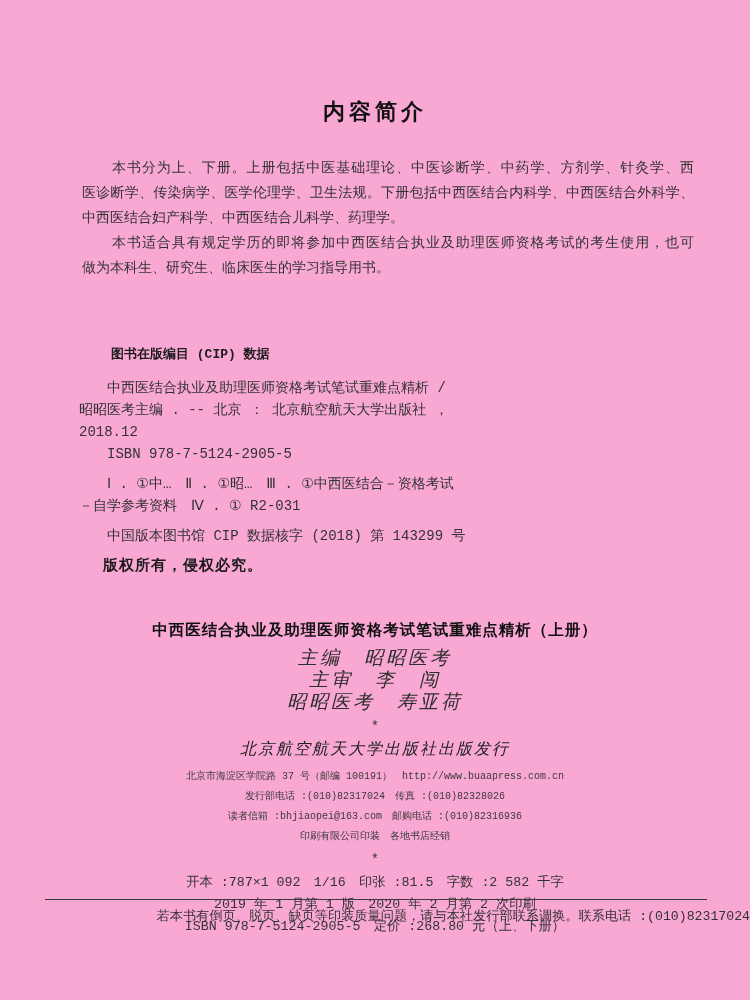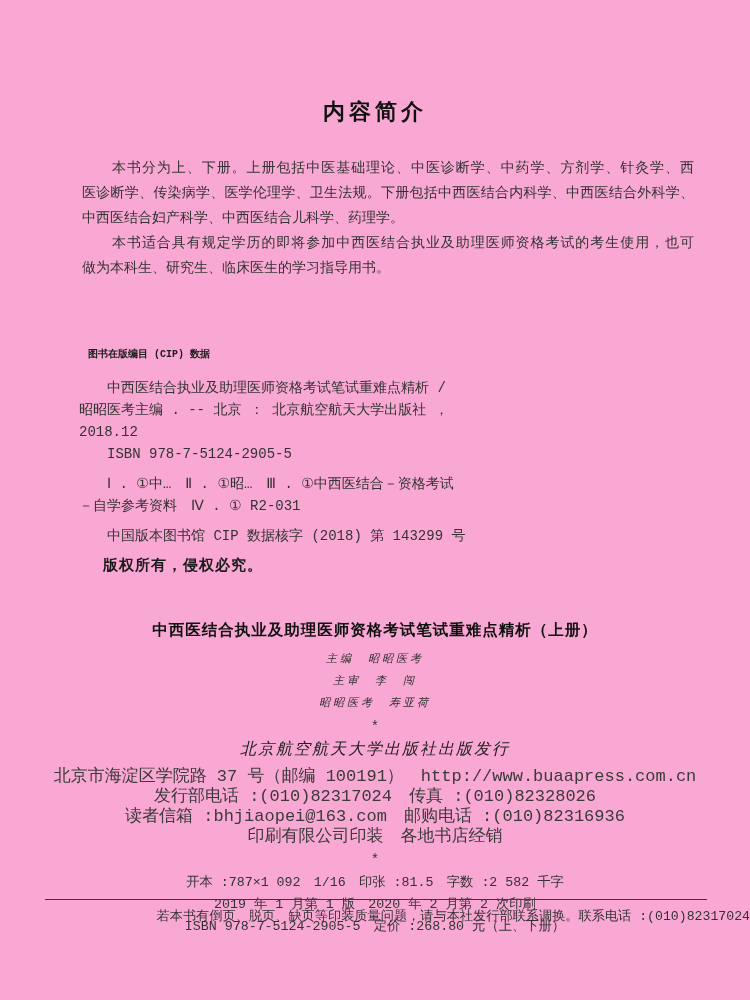--- a/index.html
+++ b/index.html
@@ -42,23 +42,23 @@
     position: absolute;
     top: 344px; left: 79px;
     width: 560px;
     font-size: 14px;
     line-height: 22px;
     color: #333;
   }
   .cip-heading {
     font-weight: bold;
     color: #1c1c1c;
-    margin-left: 9px;
+    margin-left: 32px;
     margin-bottom: 11px;
-    font-size: 10px;
+    font-size: 13px;
   }
   .cip .ind { margin-left: 28px; }
   .cip .gap-before { margin-top: 8px; }
 
   
   .copyright {
     position: absolute;
     top: 556px; left: 103px;
     font-size: 15px;
     font-weight: bold;
@@ -74,42 +74,42 @@
   }
   .colophon > div { white-space: nowrap; }
   .book-title {
     font-size: 15.5px;
     font-weight: bold;
     color: #111;
     letter-spacing: 1px;
     margin-bottom: 7px;
   }
   .credit {
-    font-size: 11px;
+    font-size: 19px;
     font-style: italic;
     letter-spacing: 3px;
     line-height: 22px;
     color: #2e2e2e;
   }
   .star {
     font-size: 14px;
     line-height: 20px;
     margin-top: 3px;
     margin-bottom: 2px;
     color: #333;
   }
   .publisher {
     font-size: 16px;
     font-style: italic;
     letter-spacing: 2px;
     color: #222;
     margin-bottom: 7px;
   }
   .info-line {
-    font-size: 17px;
+    font-size: 10px;
     line-height: 20px;
     color: #3a3a3a;
   }
   .print-line {
     font-size: 13.3px;
     line-height: 22px;
     color: #333;
   }
 
   

